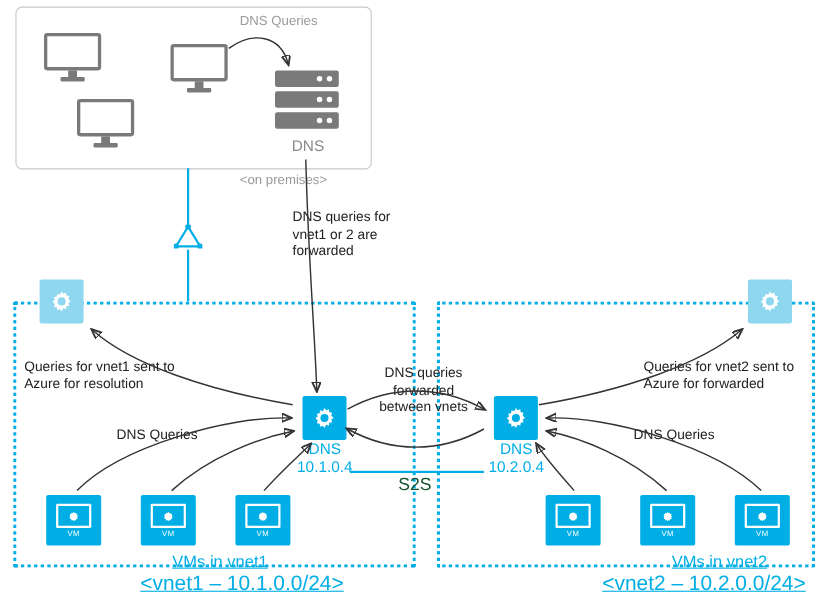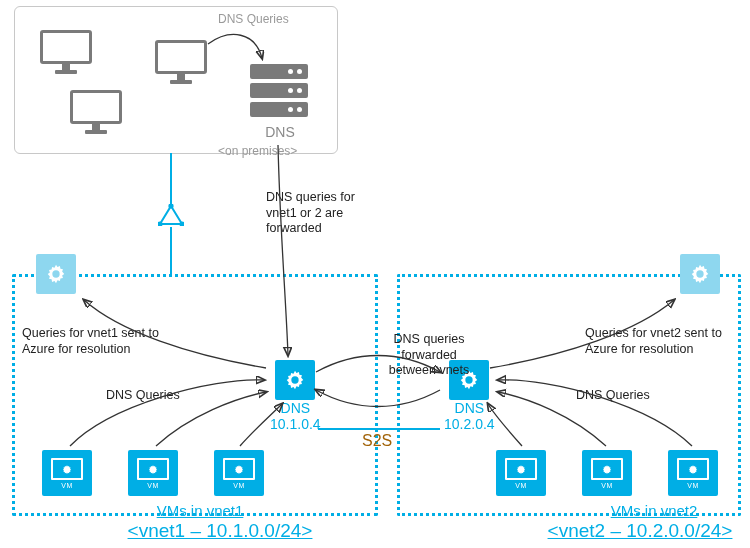--- a/index.html
+++ b/index.html
@@ -144,40 +144,40 @@
     stroke-width: 1.3;
   }
 
   .s2s-line {
     position: absolute;
     height: 0;
     border-top: 2px solid #00aee5;
   }
   .s2s-label {
     position: absolute;
-    color: #a16207;
+    color: #14532d;
     font-size: 16px;
   }
 
   .v-line {
     position: absolute;
     width: 0;
     border-left: 2px solid #00aee5;
   }
   .triangle-node {
     position: absolute;
     width: 26px; height: 22px;
   }
 </style>
 </head>
 <body>
 
 <div class="onprem-box"></div>
 <div class="onprem-label" style="left:218px; top:12px;">DNS Queries</div>
-<div class="onprem-label" style="left:218px; top:144px;">&lt;on premises&gt;</div>
+<div class="onprem-label" style="left:218px; top:156px;">&lt;on premises&gt;</div>
 
 <div class="monitor" style="left:40px; top:30px;">
   <div class="screen"></div>
     <div class="stand"></div>
     <div class="base"></div>
 </div>
 <div class="monitor" style="left:155px; top:40px;">
   <div class="screen"></div>
     <div class="stand"></div>
     <div class="base"></div>
@@ -312,23 +312,23 @@
   <div>&lt;vnet1 – 10.1.0.0/24&gt;</div>
 </div>
 <div class="vnet-caption" style="left:564px; top:502px; width:180px;">
   <div>VMs in vnet2</div>
 </div>
 <div class="vnet-caption vnet-cidr" style="left:520px; top:520px; width:240px;">
   <div>&lt;vnet2 – 10.2.0.0/24&gt;</div>
 </div>
 
 <div class="label" style="left:266px; top:190px; width:120px;">DNS queries for vnet1 or 2 are forwarded</div>
-<div class="label" style="left:344px; top:332px; width:82px; text-align:center;margin-left:44px;">DNS queries forwarded between vnets</div>
+<div class="label" style="left:344px; top:332px; width:82px; text-align:center;">DNS queries forwarded between vnets</div>
 <div class="label" style="left:22px; top:326px; width:140px;">Queries for vnet1 sent to Azure for resolution</div>
-<div class="label" style="left:585px; top:326px; width:140px;">Queries for vnet2 sent to Azure for resolution</div>
+<div class="label" style="left:585px; top:326px; width:140px;">Queries for vnet2 sent to Azure for forwarded</div>
 <div class="label" style="left:106px; top:388px;">DNS Queries</div>
 <div class="label" style="left:576px; top:388px;">DNS Queries</div>
 
 <svg class="arrows">
   <defs>
     <marker id="ah" markerWidth="8" markerHeight="8" refX="6" refY="3" orient="auto">
       <path d="M0,0 L7,3 L0,6 Z" fill="#333"></path>
     </marker>
   </defs>
 

